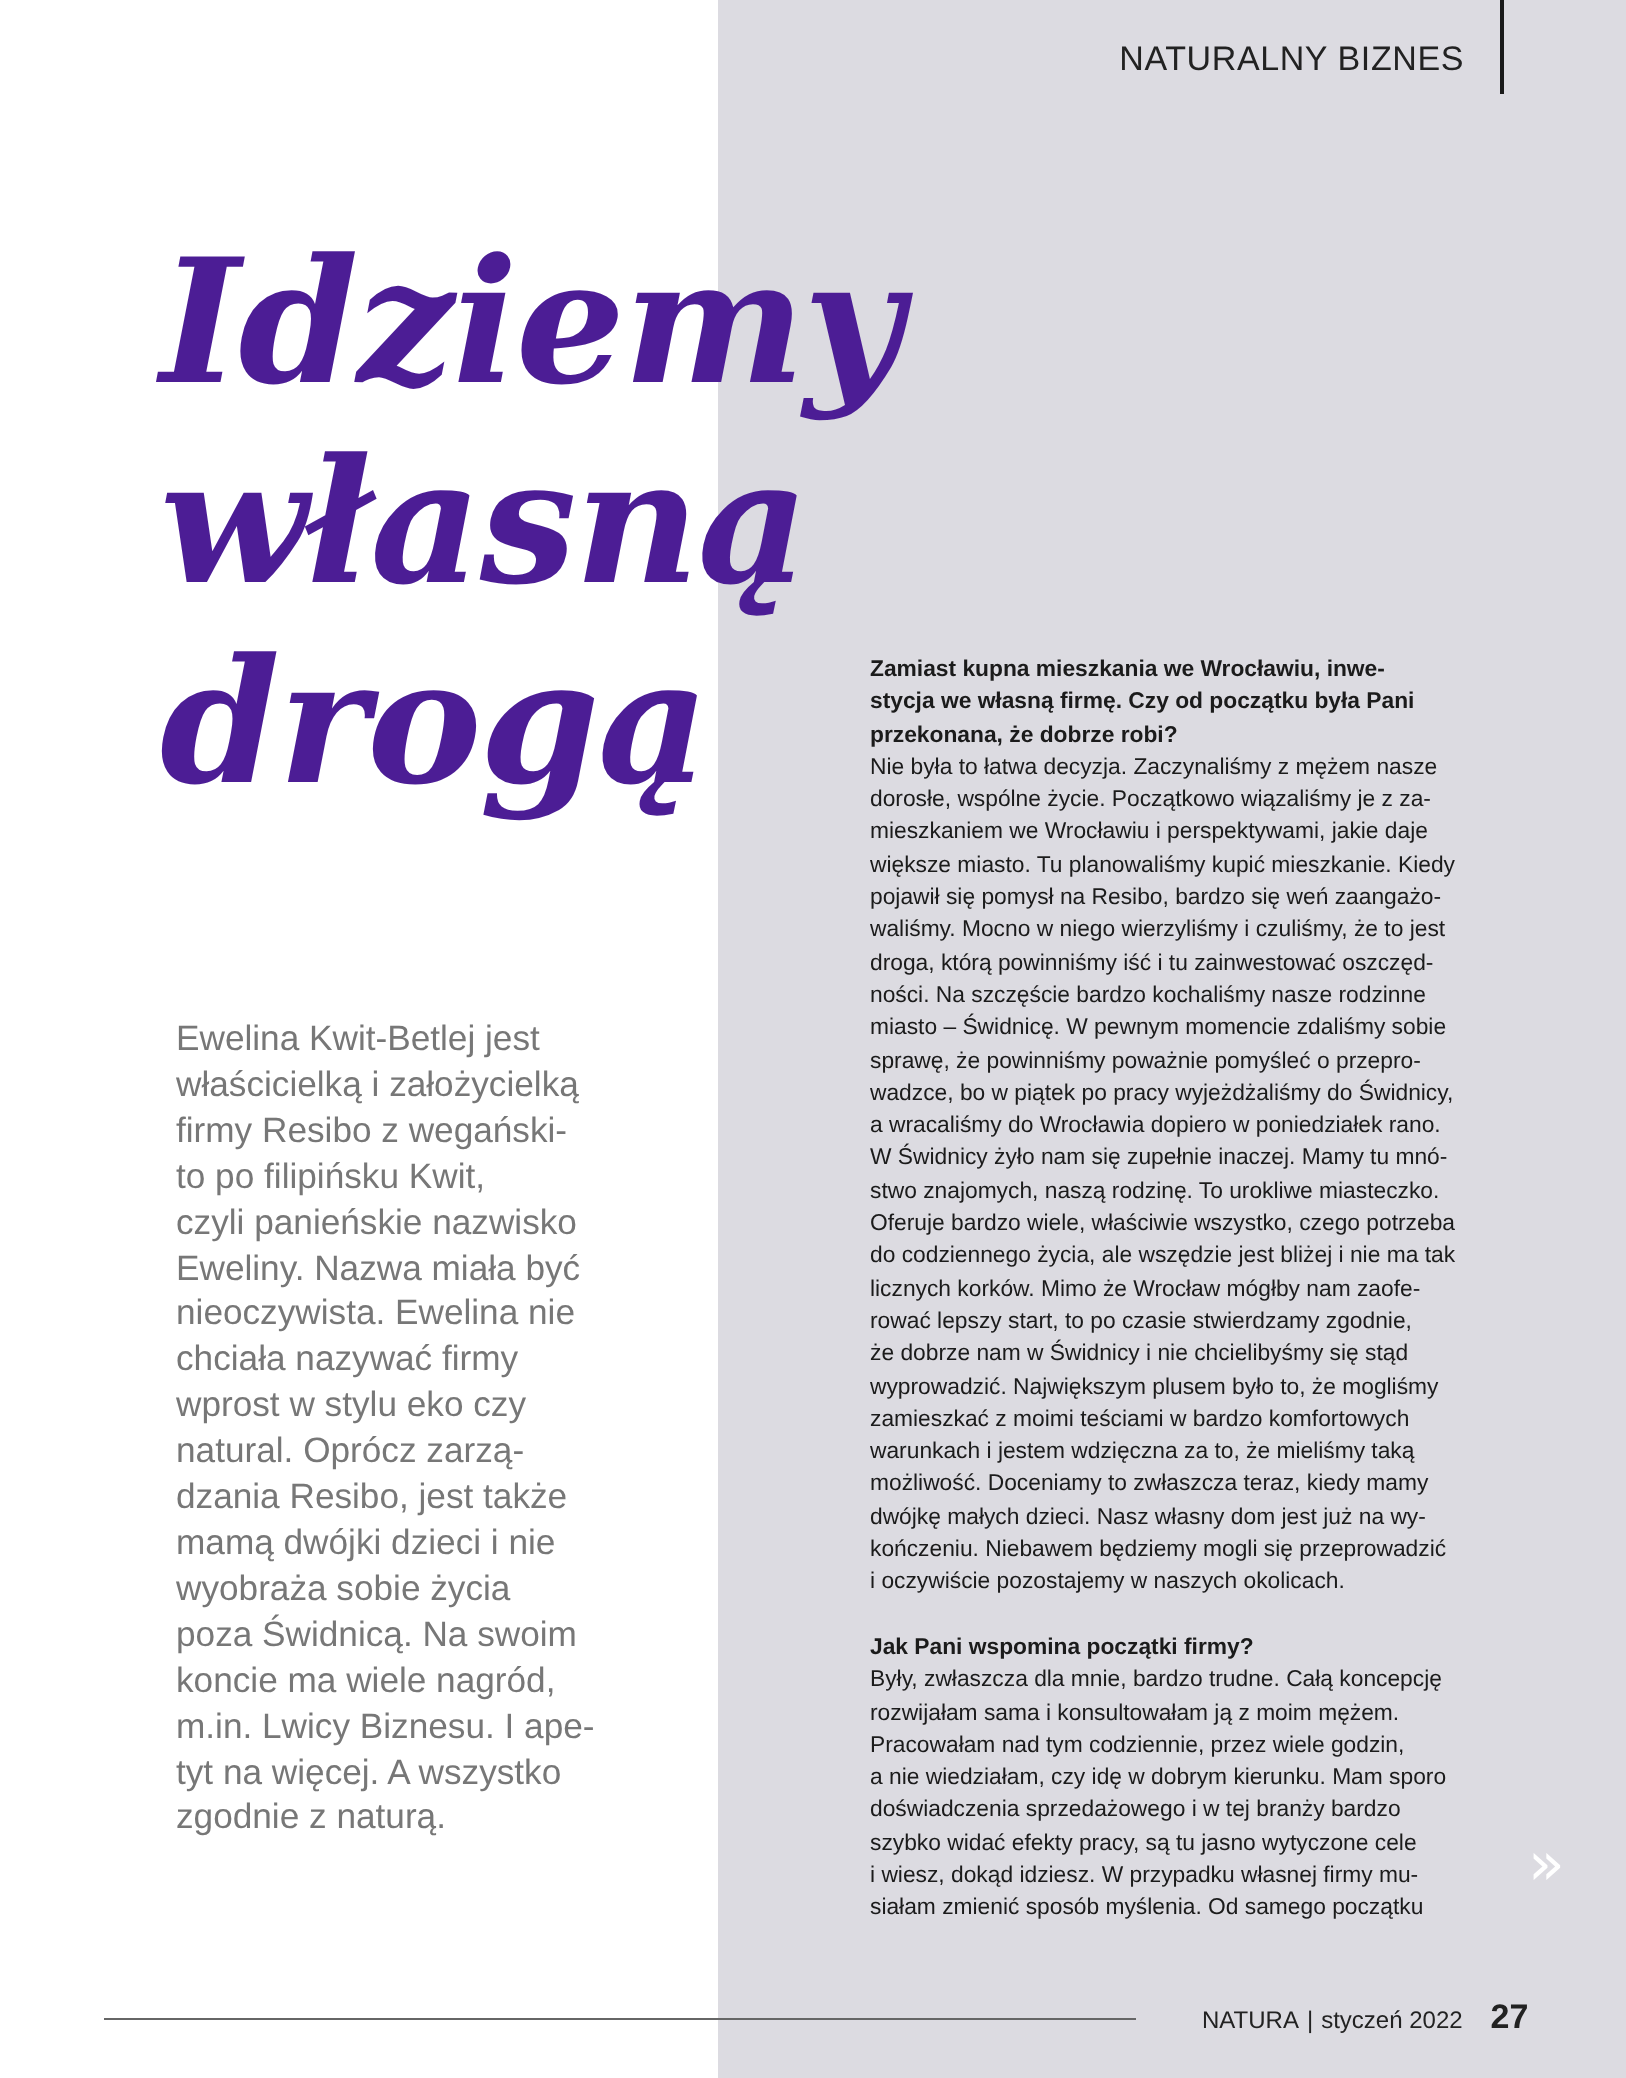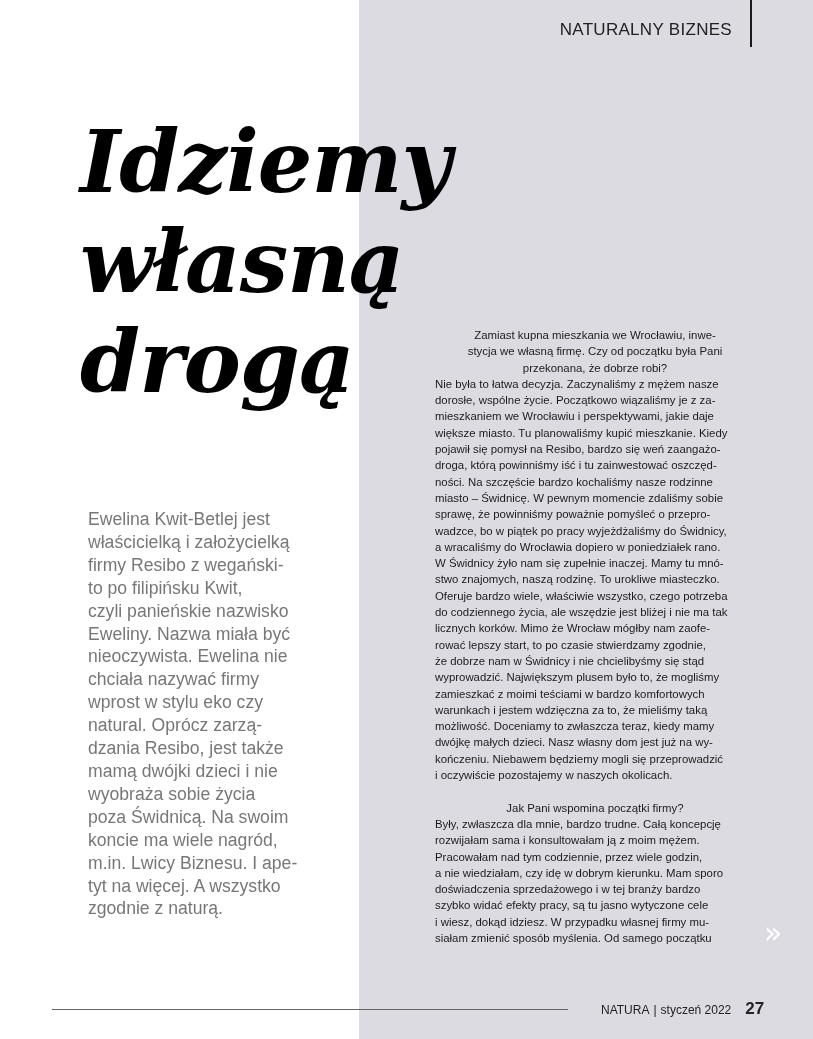--- a/index.html
+++ b/index.html
@@ -1,26 +1,26 @@
 <!DOCTYPE html>
 <html><head>
 <meta charset="utf-8">
 <style>
   html, body { margin:0; padding:0; }
   body { width:813px; height:1039px; position:relative; overflow:hidden; background:#ffffff; font-family:"DejaVu Sans", sans-serif; }
   .grey-panel { position:absolute; left:359px; top:0; width:454px; height:1039px; background:#dcdbe1; }
   .section-label { position:absolute; left:540px; top:20px; width:192px; text-align:right; font-family:"Liberation Sans", sans-serif; font-size:17px; color:#222; letter-spacing:0.3px; }
   .vrule { position:absolute; left:750px; top:0; width:2px; height:47px; background:#1a1a1a; }
-  .title { position:absolute; left:80px; top:112px; margin:0; font-family:"DejaVu Serif", serif; font-weight:bold; font-style:italic; font-size:86px; line-height:100px; color:#000000; letter-spacing:-1px; }
+  .title { position:absolute; left:80px; top:112px; margin:0; font-family:"DejaVu Serif", serif; font-weight:bold; font-style:italic; font-size:86px; line-height:100px; color:#4c1d95; letter-spacing:-1px; }
   .title span { display:block; }
   .lead { position:absolute; left:88px; top:508px; width:230px; margin:0; font-family:"Liberation Sans", sans-serif; font-size:17.6px; line-height:22.9px; color:#777; }
   .lead span { display:block; white-space:nowrap; }
   .body-col { position:absolute; left:435px; top:327px; width:320px; font-family:"Liberation Sans", sans-serif; font-size:11.4px; line-height:16.3px; color:#1b1b1b; }
   .body-col .line { display:block; white-space:nowrap; }
-  .body-col .q { font-weight:normal;text-align:center; }
+  .body-col .q { font-weight:bold; }
   .body-col .gap { display:block; height:16.3px; }
   .next-arrow { position:absolute; left:764px; top:918px; font-family:"DejaVu Sans", sans-serif; font-size:30px; color:#ffffff; line-height:30px; }
   .footer-rule { position:absolute; left:52px; top:1009px; width:516px; height:1px; background:#666; }
   .footer { position:absolute; left:601px; top:999px; font-family:"Liberation Sans", sans-serif; font-size:12px; color:#222; white-space:nowrap; }
   .footer .sep { margin:0 4px; }
   .footer .page { font-weight:bold; margin-left:14px; font-size:17px; }
 </style>
 </head>
 <body>
 
@@ -61,20 +61,21 @@
     <span class="line q">Zamiast kupna mieszkania we Wrocławiu, inwe-</span>
     <span class="line q">stycja we własną firmę. Czy od początku była Pani</span>
     <span class="line q">przekonana, że dobrze robi?</span>
   </div>
   <div>
     <span class="line">Nie była to łatwa decyzja. Zaczynaliśmy z mężem nasze</span>
     <span class="line">dorosłe, wspólne życie. Początkowo wiązaliśmy je z za-</span>
     <span class="line">mieszkaniem we Wrocławiu i perspektywami, jakie daje</span>
     <span class="line">większe miasto. Tu planowaliśmy kupić mieszkanie. Kiedy</span>
     <span class="line">pojawił się pomysł na Resibo, bardzo się weń zaangażo-</span>
+    <span class="line">waliśmy. Mocno w niego wierzyliśmy i czuliśmy, że to jest</span>
     <span class="line">droga, którą powinniśmy iść i tu zainwestować oszczęd-</span>
     <span class="line">ności. Na szczęście bardzo kochaliśmy nasze rodzinne</span>
     <span class="line">miasto – Świdnicę. W pewnym momencie zdaliśmy sobie</span>
     <span class="line">sprawę, że powinniśmy poważnie pomyśleć o przepro-</span>
     <span class="line">wadzce, bo w piątek po pracy wyjeżdżaliśmy do Świdnicy,</span>
     <span class="line">a wracaliśmy do Wrocławia dopiero w poniedziałek rano.</span>
     <span class="line">W Świdnicy żyło nam się zupełnie inaczej. Mamy tu mnó-</span>
     <span class="line">stwo znajomych, naszą rodzinę. To urokliwe miasteczko.</span>
     <span class="line">Oferuje bardzo wiele, właściwie wszystko, czego potrzeba</span>
     <span class="line">do codziennego życia, ale wszędzie jest bliżej i nie ma tak</span>

